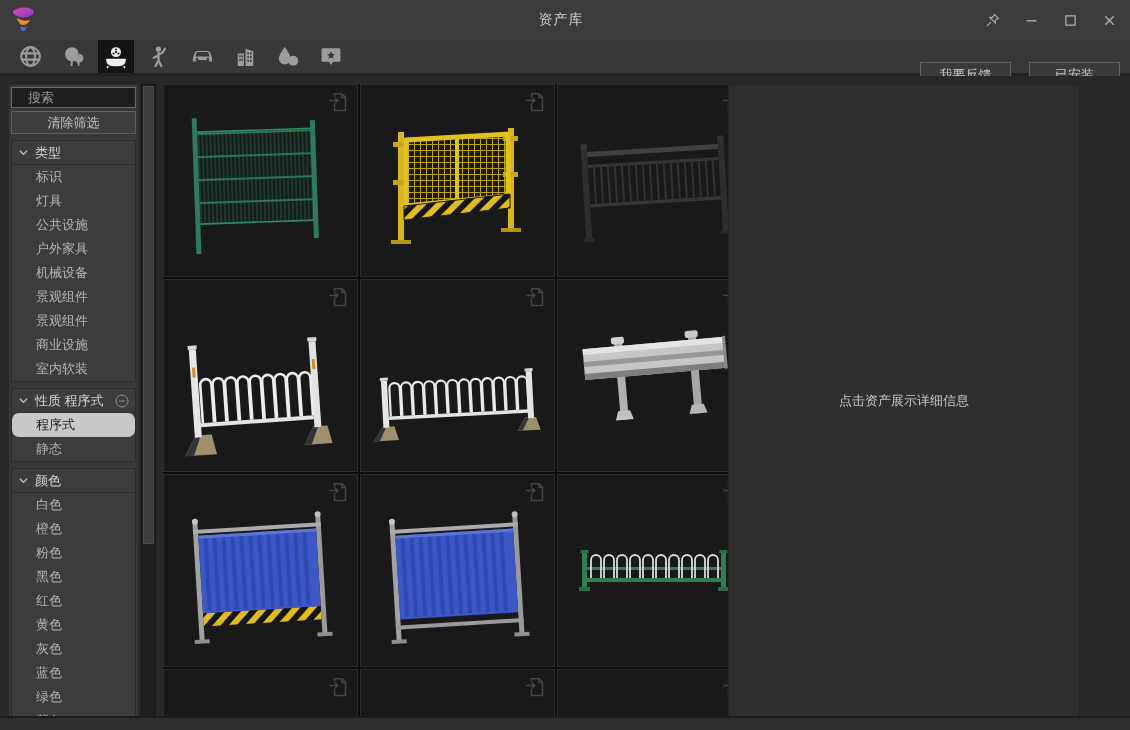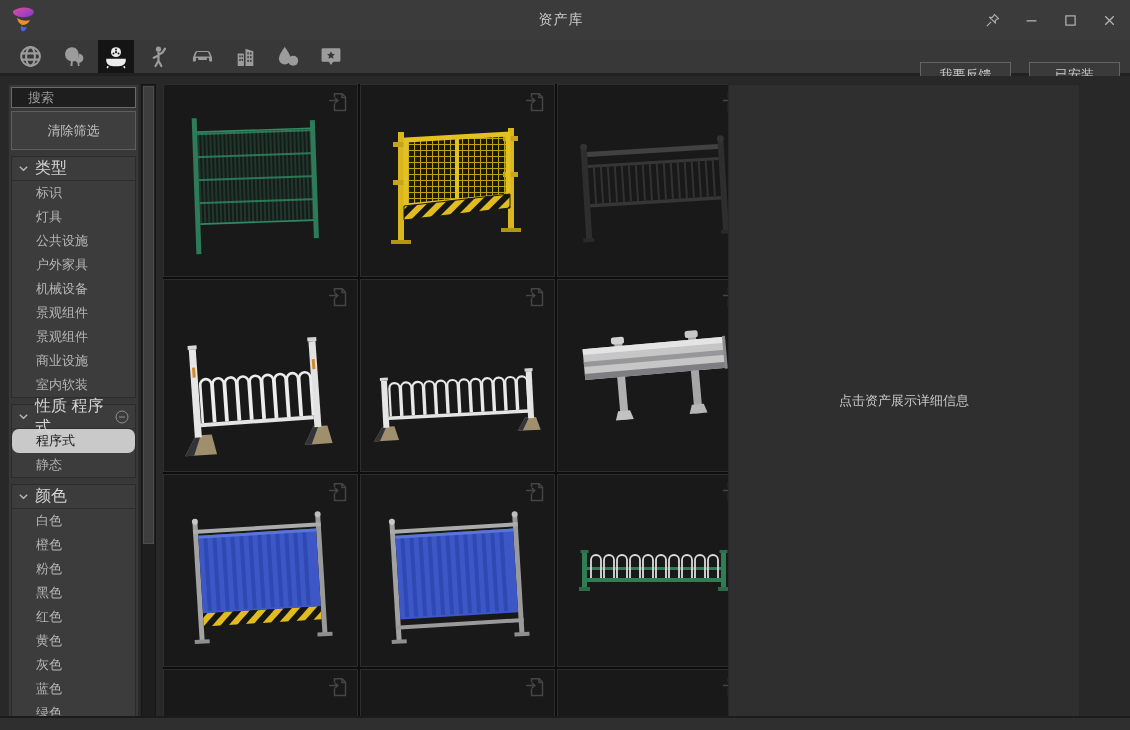--- a/index.html
+++ b/index.html
@@ -21,25 +21,25 @@
   .tb-actions{position:absolute;right:10px;top:22px;display:flex;gap:18px;}
   .tb-actions button{width:91px;height:25px;background:#3a3a3a;border:1px solid #646464;color:#c9c9c9;
        font-size:13px;font-family:inherit;cursor:pointer;}
   
   .workspace{position:absolute;top:76px;left:0;right:0;bottom:12px;background:#282828;}
   .sidebar{position:absolute;left:8px;top:8px;width:131px;height:634px;background:#383838;
            border:1px solid #2a2a2a;box-sizing:border-box;overflow:hidden;}
   .search{display:block;box-sizing:border-box;margin:2px;width:125px;height:21px;background:#1e1e1e;
           border:1px solid #6a6a6a;color:#b8b8b8;padding:0 16px;font-size:13px;font-family:inherit;}
   .search::placeholder{color:#9a9a9a;}
-  .clear-btn{display:block;box-sizing:border-box;margin:3px 2px 0;width:125px;height:39px;background:#3e3e3e;
+  .clear-btn{display:block;box-sizing:border-box;margin:3px 2px 0;width:125px;height:23px;background:#3e3e3e;
           border:1px solid #5e5e5e;color:#c2c2c2;font-size:13px;font-family:inherit;cursor:pointer;}
   .group{margin:6px 2px 0;border:1px solid #2b2b2b;background:#3c3c3c;}
   .group-header{height:23px;display:flex;align-items:center;gap:6px;padding:0 6px;color:#d4d4d4;
-          font-size:16px;border-bottom:1px solid #2e2e2e;cursor:pointer;}
+          font-size:13px;border-bottom:1px solid #2e2e2e;cursor:pointer;}
   .group-header .minus{margin-left:auto;display:flex;}
   .fitem{height:24px;line-height:24px;padding-left:24px;color:#b5b5b5;font-size:13px;cursor:pointer;
           white-space:nowrap;}
   .fitem.selected{background:#c9c9c9;color:#1c1c1c;border-radius:7px;}
   
   .vscroll{position:absolute;top:8px;background:#1e1e1e;border:1px solid #161616;box-sizing:border-box;}
   .vscroll .thumbbar{position:absolute;top:1px;left:1px;right:1px;background:#3e3e3e;border:1px solid #4d4d4d;
           box-sizing:border-box;}
   .sb-side{left:141px;width:15px;height:634px;}
   .sb-side .thumbbar{height:458px;}

